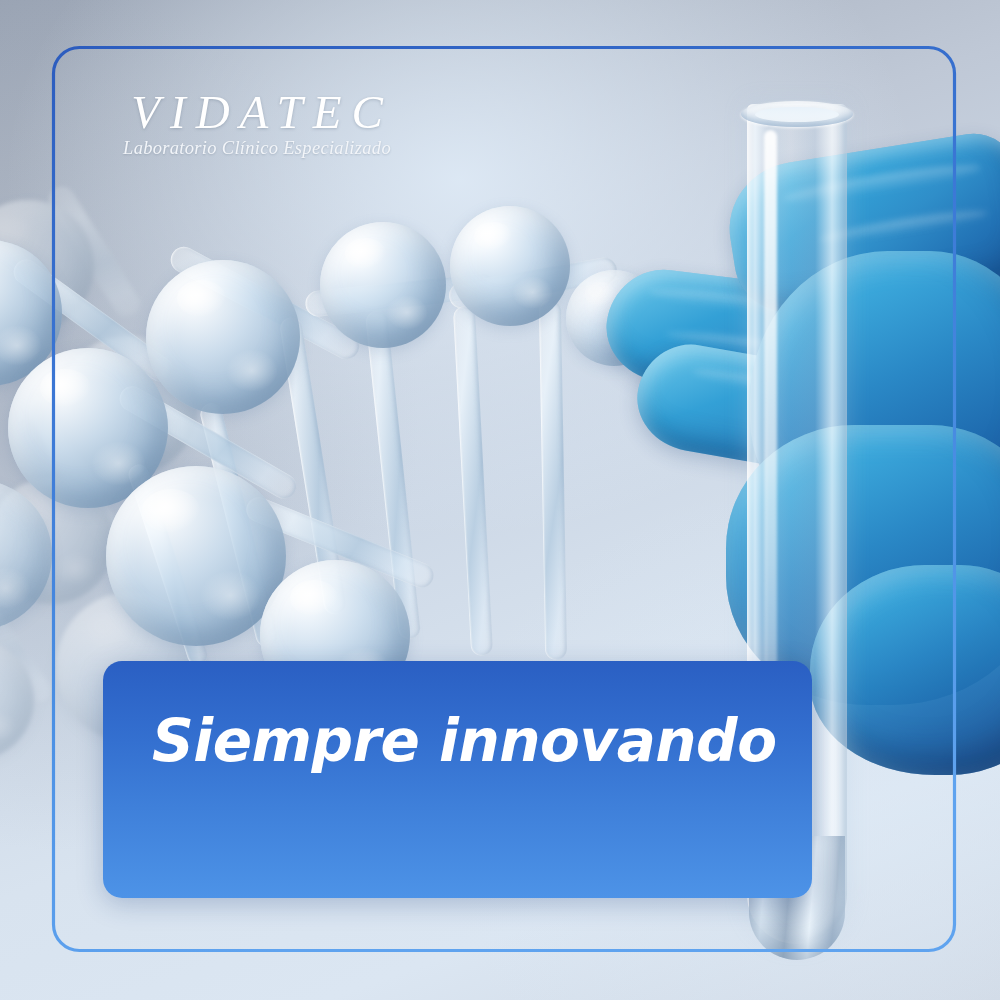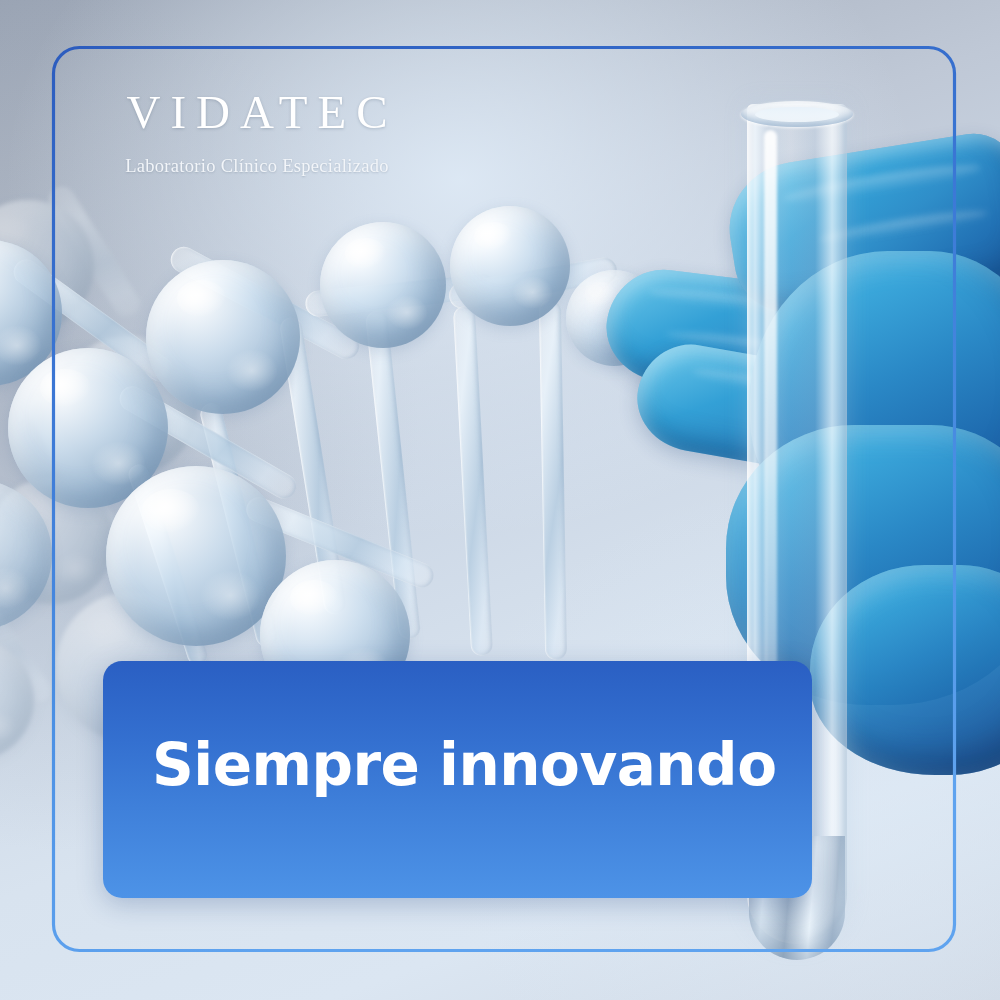--- a/index.html
+++ b/index.html
@@ -17,20 +17,21 @@
     height: 1000px;
     overflow: hidden;
     background: linear-gradient(160deg,
         #9aa4b4 0%,
         #aab3c1 12%,
         #bfc8d6 30%,
         #cdd8e6 48%,
         #d8e3ef 66%,
         #dbe6f2 82%,
         #cfd8e4 100%);
+    font-style: italic;
   }
 
   
   .ambient {
     position: absolute;
     inset: 0;
     background:
       radial-gradient(ellipse 70% 55% at 46% 18%, rgba(226,238,250,0.85) 0%, rgba(226,238,250,0) 65%),
       radial-gradient(ellipse 60% 50% at 85% 82%, rgba(222,234,246,0.6) 0%, rgba(222,234,246,0) 70%),
       radial-gradient(ellipse 50% 60% at 6% 42%, rgba(150,160,176,0.42) 0%, rgba(150,160,176,0) 72%);
@@ -235,21 +236,21 @@
     color: #ffffff;
     line-height: 1.06;
     text-indent: 10px;
     text-shadow: 0 1px 3px rgba(90,105,125,0.35);
   }
   .logo-tag {
     font-family: "Liberation Serif", "DejaVu Serif", serif;
     font-size: 18.5px;
     letter-spacing: 0.3px;
     color: #f2f5f9;
-    margin-top: 18px;
+    margin-top: 0;
     text-shadow: 0 1px 2px rgba(90,105,125,0.30);
   }
 
   
   .banner {
     position: absolute;
     left: 103px;
     top: 661px;
     width: 709px;
     height: 237px;
@@ -261,21 +262,20 @@
     position: absolute;
     left: 49px;
     top: 44px;
     width: 640px;
     color: #ffffff;
     font-family: "DejaVu Sans", "Liberation Sans", sans-serif;
     font-weight: bold;
     font-size: 58px;
     line-height: 72px;
     letter-spacing: -0.5px;
-    margin-top: 24px;
   }
   .banner-line { display: block; white-space: nowrap; }
 </style>
 </head>
 <body>
 
 <div id="poster">
 
   <div class="ambient"></div>
 

